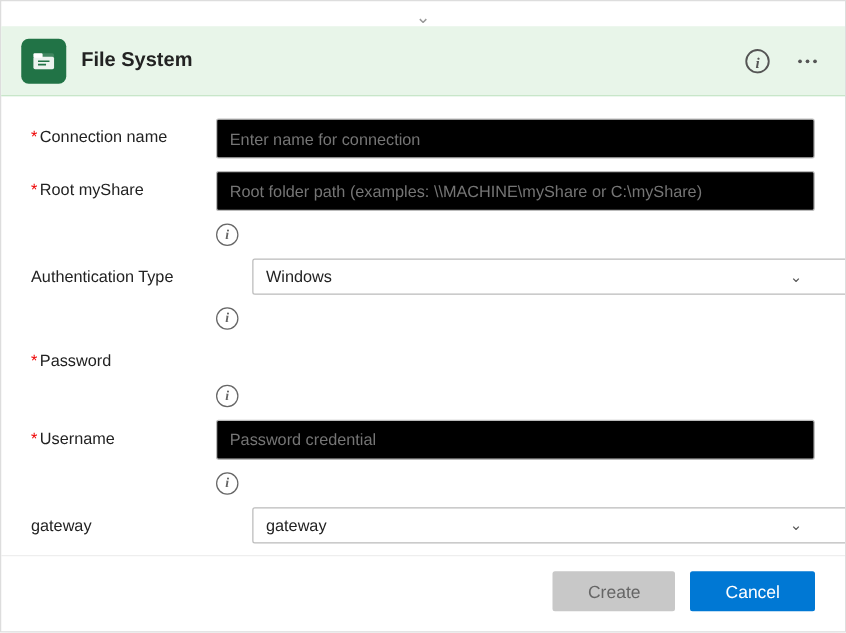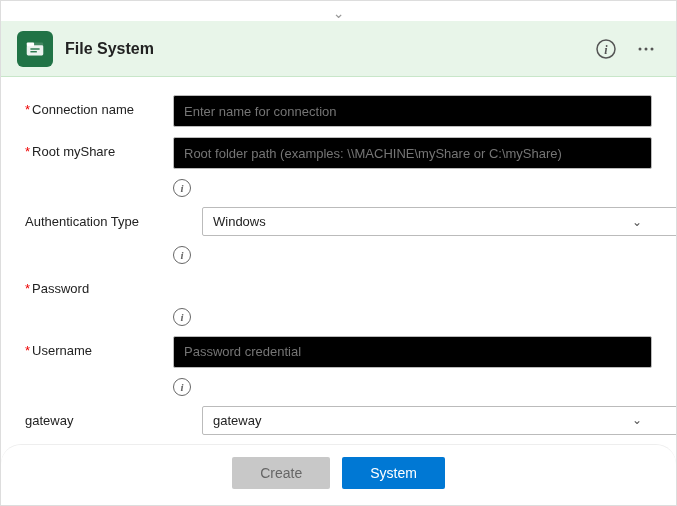--- a/index.html
+++ b/index.html
@@ -150,26 +150,25 @@
       right: 10px;
       top: 50%;
       transform: translateY(-50%);
       pointer-events: none;
       color: #555;
       font-size: 12px;
     }
 
     .modal-footer {
       display: flex;
-      justify-content: center;
+      justify-content: flex-end;
       gap: 12px;
       padding: 12px 24px 16px 24px;
       flex-shrink: 0;
       border-top: 1px solid #eee;
-      border-radius: 20px;
     }
     .btn-create {
       background: #c8c8c8;
       color: #666;
       border: none;
       border-radius: 2px;
       padding: 8px 28px;
       font-size: 14px;
       cursor: not-allowed;
       font-family: inherit;
@@ -305,15 +304,15 @@
           <option>gateway</option>
         </select>
         <span class="select-chevron">⌄</span>
       </div>
     </div>
 
   </div>
 
   <div class="modal-footer">
     <button class="btn-create">Create</button>
-    <button class="btn-cancel">System</button>
+    <button class="btn-cancel">Cancel</button>
   </div>
 </div>
 
 </body></html>

